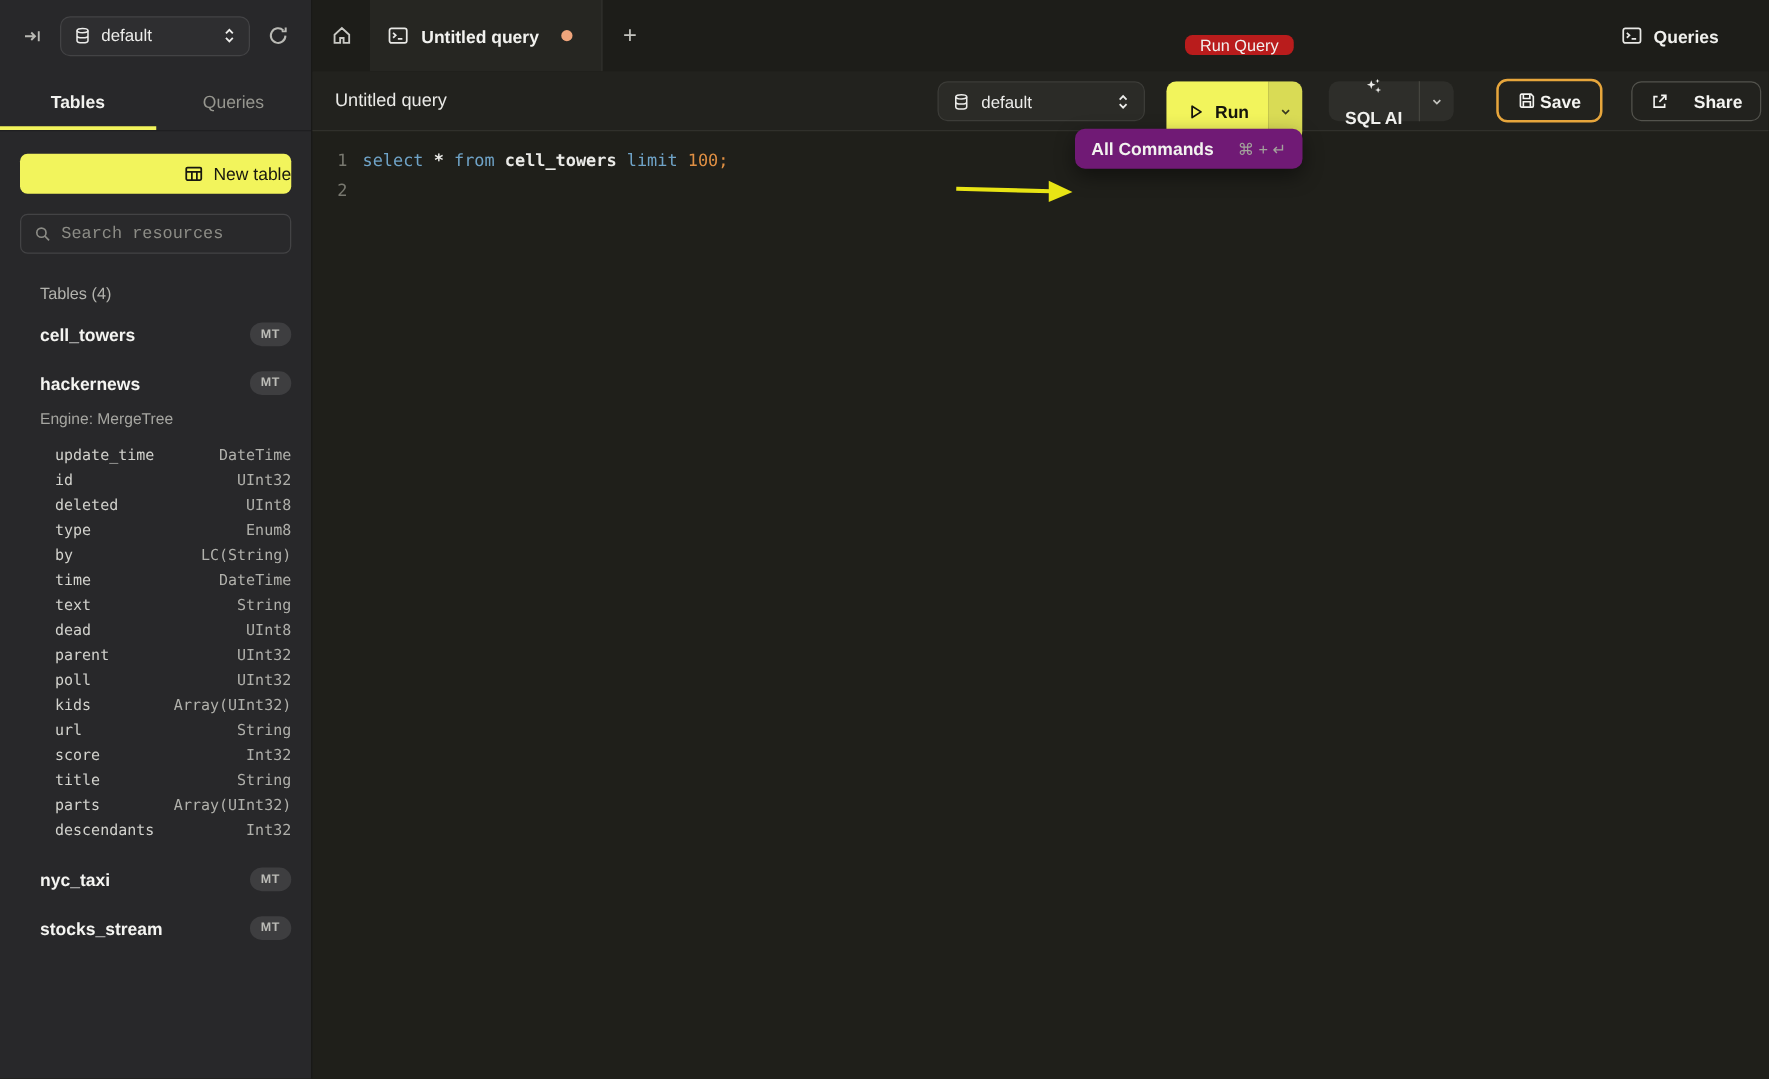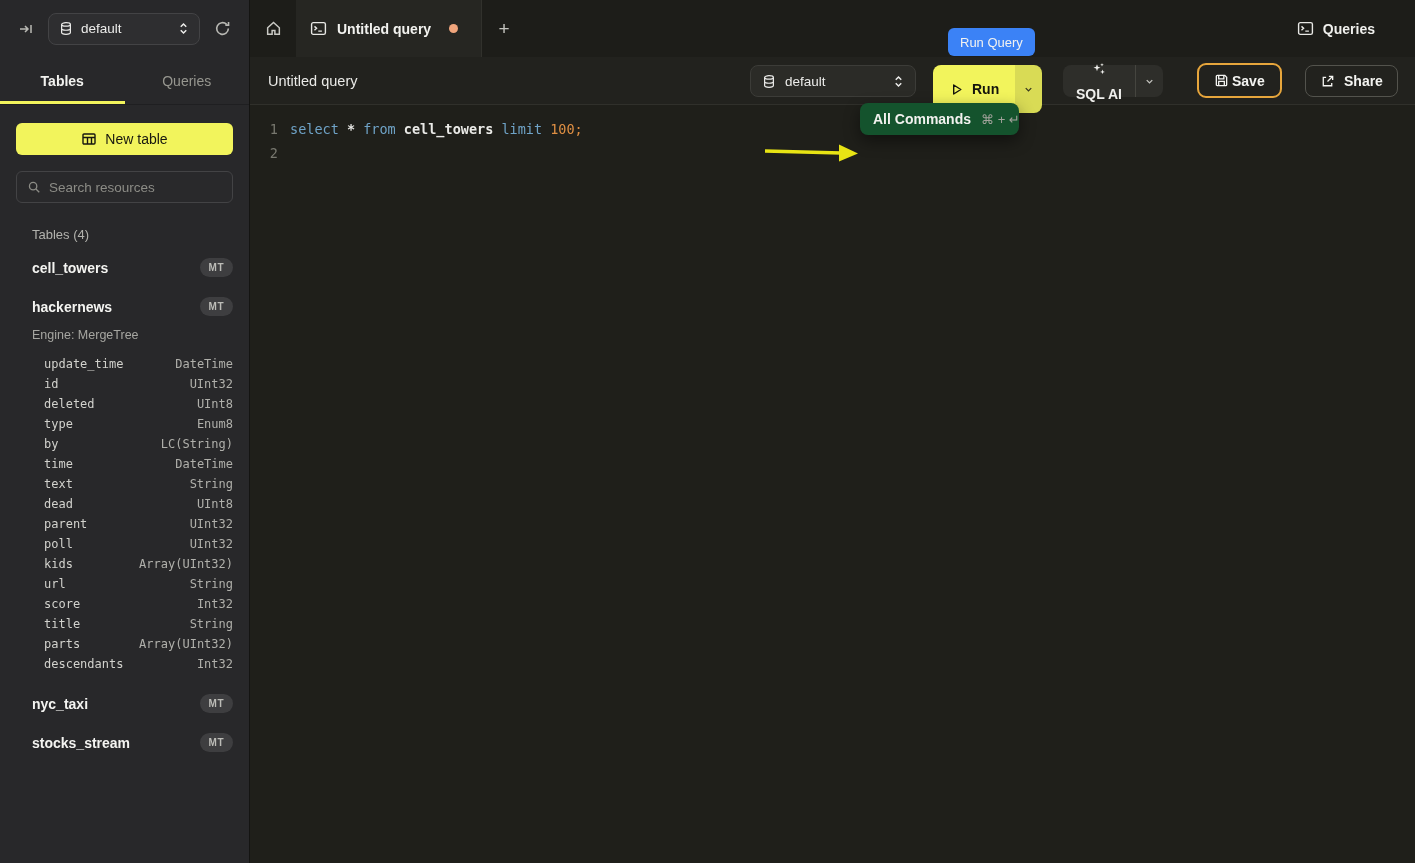--- a/index.html
+++ b/index.html
@@ -16,26 +16,26 @@
   .sb-db-select { display:flex; align-items:center; gap:8px; height:32px; flex:1;
     background:#2e2e30; border:1px solid #434345; border-radius:8px; padding:0 10px;
     color:#ececea; font-size:13.5px; cursor:pointer; }
   .sb-db-select .grow { flex:1; text-align:left; }
   .sb-tabs { height:48px; display:flex; flex:none; position:relative; border-bottom:1px solid #1f1f21; }
   .sb-tab { flex:1; display:flex; align-items:center; justify-content:center; font-size:14px;
     color:#96968f; background:none; border:none; cursor:pointer; position:relative; }
   .sb-tab.active { color:#f2f2ef; font-weight:bold; }
   .sb-tab-indicator { position:absolute; left:0; bottom:0; width:125px; height:3px; background:#f2f45c; }
   .new-table-btn { margin:18px 16px 0 16px; height:32px; background:#f2f45c; border:none;
-    border-radius:6px; display:flex; align-items:center; justify-content:center; gap:8px;
+    border-radius:6px; display:flex; align-items:center; justify-content:flex-end; gap:8px;
     color:#17170f; font-size:14px; cursor:pointer; }
   .search-box { margin:16px 16px 0 16px; height:32px; background:#29292b; border:1px solid #434345;
     border-radius:6px; display:flex; align-items:center; gap:8px; padding:0 10px; }
   .search-box input { background:transparent; border:none; outline:none; color:#22c55e;
-    font-size:13.5px; width:100%; font-family:Liberation Sans, sans-serif; }
+    font-size:13.5px; width:100%; font-family:Liberation Mono, monospace; }
   .search-box input::placeholder { color:#8c8c86; }
   .sb-section-label { margin:24px 0 0 32px; color:#b2b2ad; font-size:13px; }
   .tables-list { margin-top:6px; overflow:hidden; }
   .table-row { display:flex; align-items:center; padding:10px 16px 10px 32px; cursor:pointer; }
   .table-name { flex:1; color:#f4f4f1; font-size:14px; font-weight:bold; }
   .mt-badge { background:#3e3e40; color:#bcbcb7; font-size:10px; font-weight:bold;
     padding:4px 9px; border-radius:11px; letter-spacing:.5px; }
   .engine-line { padding:2px 16px 8px 32px; color:#a6a6a1; font-size:12.5px; }
   .schema { padding:4px 16px 10px 44px; font-family:"DejaVu Sans Mono", monospace; font-size:12px; }
   .schema-row { display:flex; line-height:20px; }
@@ -69,38 +69,38 @@
   .run-caret { background:#d9db55; width:27px; display:flex; align-items:center; justify-content:center; color:#3a3a20; }
   .sqlai-btn { position:absolute; left:813px; top:8px; height:32px; background:#2e2e2a; border:none;
     border-radius:8px; display:flex; align-items:center; cursor:pointer; color:#f0f0ed; font-size:14px; font-weight:bold; }
   .sqlai-main { display:flex; align-items:center; gap:9px; padding:0 13px;flex-direction:column; }
   .sqlai-caret { width:28px; height:100%; display:flex; align-items:center; justify-content:center;
     border-left:1px solid #45453f; color:#c3c3be; }
   .save-btn { position:absolute; left:947px; top:6px; height:35px; background:transparent;
     border:2px solid #e7a63c; border-radius:9px; display:flex; align-items:center; gap:3px;
     padding:0 15px; color:#f4f4f1; font-size:14px; font-weight:bold; cursor:pointer; }
   .share-btn { position:absolute; left:1055px; top:8px; height:32px; background:transparent;
-    border:1px solid #53534d; border-radius:8px; display:flex; align-items:center; gap:9px;
+    border:1px solid #53534d; border-radius:8px; display:flex; align-items:center; gap:20px;
     padding:0 14px; color:#f4f4f1; font-size:14px; font-weight:bold; cursor:pointer; }
 
   .editor { flex:1; padding-top:12px; font-family:"DejaVu Sans Mono", monospace; font-size:13.5px; }
   .code-line { display:flex; line-height:24px; }
   .gutter { width:28px; text-align:right; color:#78786f; flex:none; }
   .code { padding-left:12px; white-space:pre; }
   .tk-kw { color:#6fa3c7; }
   .tk-star { color:#e9e9e6; font-weight:bold; }
   .tk-ident { color:#eaeae7; font-weight:bold; }
   .tk-num { color:#df8f43; }
   .tk-pl { color:#d8d8d4; }
 
   
-  .run-tooltip { position:absolute; left:698px; top:28px; height:28px; background:#3b82f6;
+  .run-tooltip { position:absolute; left:698px; top:28px; height:16px; background:#b91c1c;
     border-radius:6px; display:flex; align-items:center; padding:0 12px; color:#f2f2f0;
     font-size:13px; z-index:5; }
-  .run-menu { position:absolute; left:610px; top:103px; width:159px; background:#14532d;
+  .run-menu { position:absolute; left:610px; top:103px; width:182px; background:#701a75;
     border-radius:8px; overflow:hidden; z-index:6; box-shadow:0 6px 16px rgba(0,0,0,.45); }
   .run-menu-item { height:32px; display:flex; align-items:center; justify-content:space-between;
     padding:0 13px; cursor:pointer; }
   .run-menu-item.highlighted { background:#3f3f3a; }
   .rmi-label { color:#f2f2ef; font-size:14px; font-weight:bold; white-space:nowrap; }
   .rmi-shortcut { color:#a3a39c; font-size:13px; margin-left:10px; white-space:nowrap; }
   .annot-arrow { position:absolute; left:505px; top:136px; z-index:7; pointer-events:none; }
 
   svg { display:block; }
 </style>

